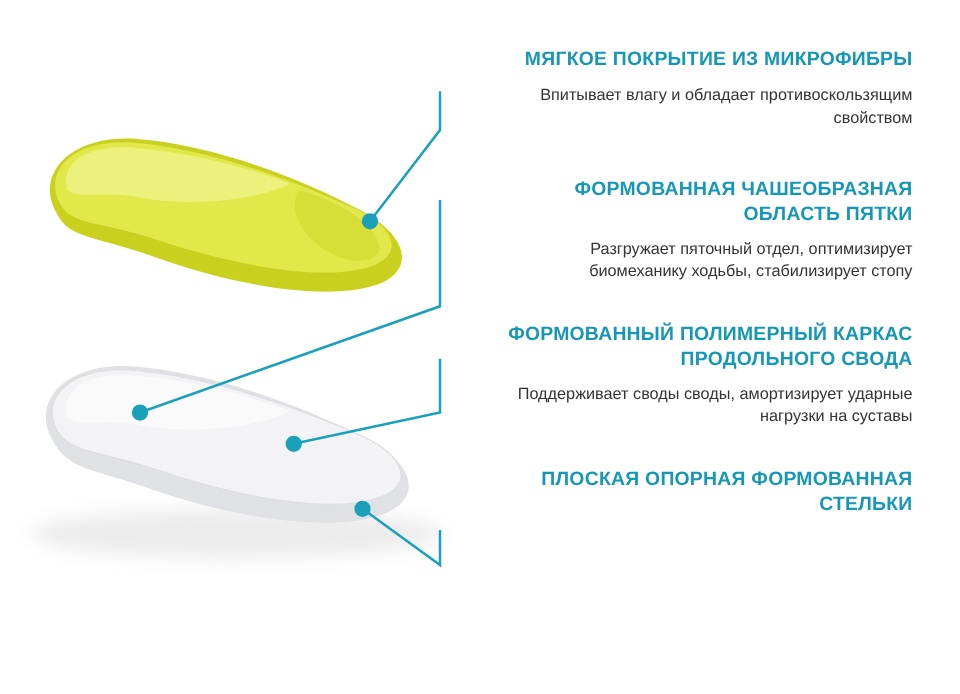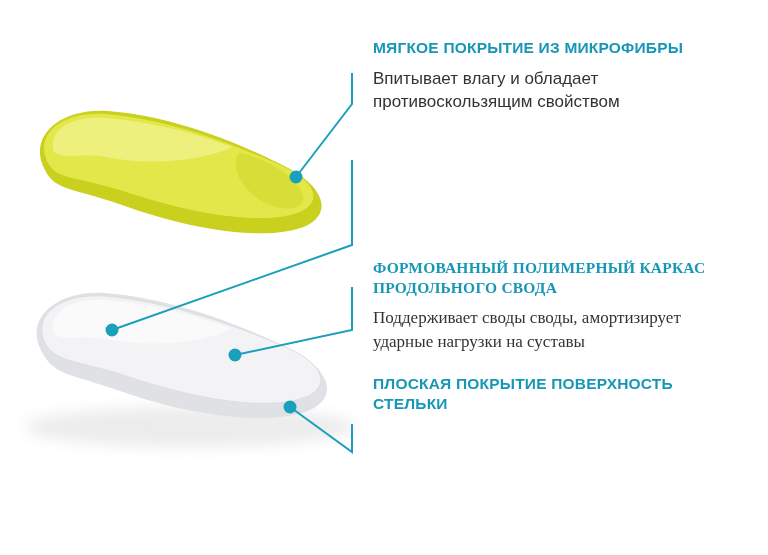--- a/index.html
+++ b/index.html
@@ -1,36 +1,36 @@
 <!DOCTYPE html>
 <html><head>
 <meta charset="utf-8">
 <style>
   html,body{margin:0;padding:0;background:#ffffff;}
   body{font-family:"Liberation Sans", sans-serif;}
   .canvas{position:relative;width:768px;height:555px;background:#ffffff;overflow:hidden;}
   svg.art{position:absolute;left:0;top:0;width:768px;height:555px;}
-  .callout{position:absolute;left:373px;width:334px;}
+  .callout{position:absolute;left:396px;width:334px;text-align:right;}
   .callout h3{
     margin:0 0 9px 0;
     font-size:15.5px;
     line-height:1.27;
     font-weight:bold;
     color:#1797b6;
     letter-spacing:.2px;
   }
   .callout p{
     margin:0;
-    font-size:17px;
+    font-size:13px;
     line-height:1.38;
     color:#333333;
   }
   .c1{top:38px;}
   .c2{top:142px;}
-  .c3{top:258px;font-family:Liberation Serif, serif;}
+  .c3{top:258px;}
   .c4{top:374px;}
 </style>
 </head>
 <body>
 
 <div class="canvas">
 
   <svg class="art" viewBox="0 0 768 555" aria-hidden="true">
     <defs>
       <filter id="soft" x="-50%" y="-50%" width="200%" height="200%">
@@ -65,23 +65,27 @@
       <circle cx="235" cy="355" r="6.5"></circle>
       <circle cx="290" cy="407" r="6.5"></circle>
     </g>
   </svg>
 
   <div class="callout c1">
     <h3>МЯГКОЕ ПОКРЫТИЕ ИЗ МИКРОФИБРЫ</h3>
     <p>Впитывает влагу и обладает противоскользящим свойством</p>
   </div>
 
+  <div class="callout c2">
+    <h3>ФОРМОВАННАЯ ЧАШЕОБРАЗНАЯ ОБЛАСТЬ ПЯТКИ</h3>
+    <p>Разгружает пяточный отдел, оптимизирует биомеханику ходьбы, стабилизирует стопу</p>
+  </div>
 
   <div class="callout c3">
     <h3>ФОРМОВАННЫЙ ПОЛИМЕРНЫЙ КАРКАС ПРОДОЛЬНОГО СВОДА</h3>
     <p>Поддерживает своды своды, амортизирует ударные нагрузки на суставы</p>
   </div>
 
   <div class="callout c4">
-    <h3>ПЛОСКАЯ ПОКРЫТИЕ ПОВЕРХНОСТЬ СТЕЛЬКИ</h3>
+    <h3>ПЛОСКАЯ ОПОРНАЯ ФОРМОВАННАЯ СТЕЛЬКИ</h3>
   </div>
 
 </div>
 
 </body></html>

